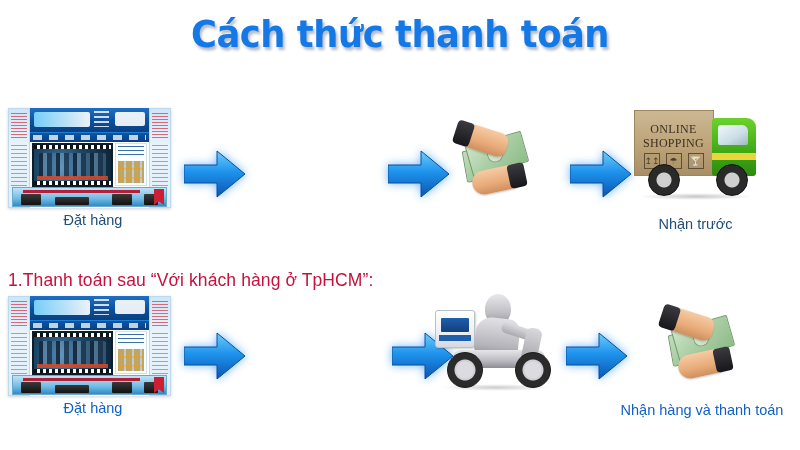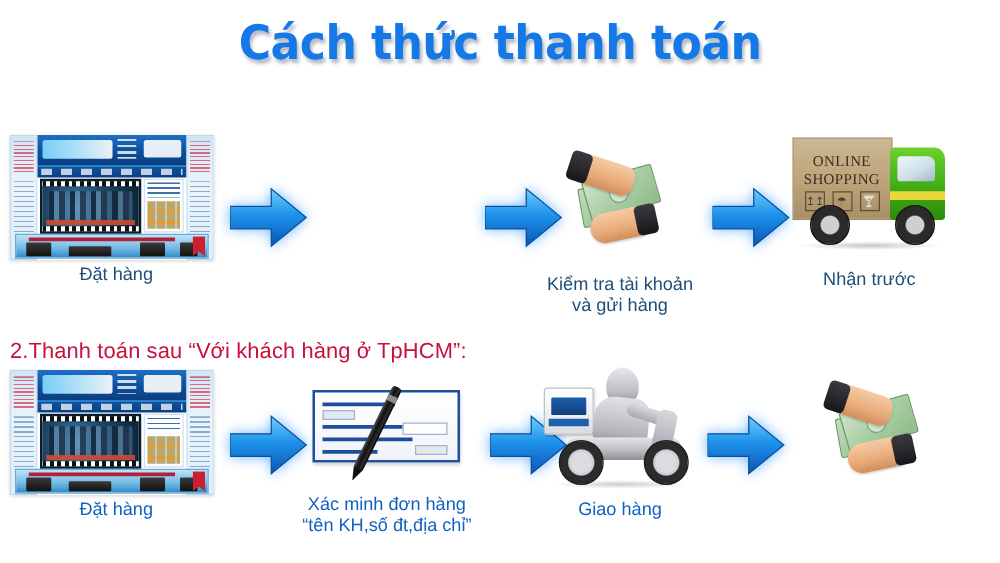--- a/index.html
+++ b/index.html
@@ -408,22 +408,20 @@
           <div class="bill bill2"></div>
           <div class="bill"></div>
           <div class="hand top">
               <span class="cuff"></span>
             </div>
           <div class="hand bot">
               <span class="cuff"></span>
             </div>
         </div>
       </div>
-      <div class="cap">Kiểm tra tài khoản
-và gửi hàng</div>
     </div>
 
     <div class="arrow" style="left:570px;top:38px;">
       <svg viewBox="0 0 62 56">
           <path d="M0 19 H33 V5 L61 28 L33 51 V37 H0 Z" fill="url(#ag1)" stroke="#0A4E9E" stroke-width="1"></path>
         </svg>
     </div>
 
     <div class="step" style="left:608px;top:-4px;width:175px;">
       <div class="art" style="height:108px;">
@@ -443,21 +441,21 @@
             </div>
           <div class="wheel w1"></div>
             <div class="wheel w2"></div>
           <div class="shadow"></div>
         </div>
       </div>
       <div class="cap">Nhận trước</div>
     </div>
   </div>
 
-  <div class="sec-head" id="sec2">2.Thanh toán sau “Với khách hàng ở TpHCM”:</div>
+  <div class="sec-head" id="sec2">1.Thanh toán sau “Với khách hàng ở TpHCM”:</div>
 
   <div class="row" id="row2">
 
     <div class="step" style="left:8px;top:0;width:170px;">
       <div class="art">
         <div class="site">
           <div class="sideL"></div>
             <div class="sideR"></div>
           <div class="inner">
             <div class="hdr">
@@ -489,38 +487,20 @@
       </div>
       <div class="cap">Đặt hàng</div>
     </div>
 
     <div class="arrow" style="left:184px;top:32px;">
       <svg viewBox="0 0 62 56">
           <path d="M0 19 H33 V5 L61 28 L33 51 V37 H0 Z" fill="url(#ag1)" stroke="#0A4E9E" stroke-width="1"></path>
         </svg>
     </div>
 
-    <div class="step" style="left:222px;top:8px;width:175px;">
-      <div class="art" style="height:88px;">
-        <div class="check" style="margin:0 auto;">
-          <div class="paper">
-            <span class="bar b1"></span>
-              <span class="bar b2"></span>
-            <span class="bar b3"></span>
-              <span class="bar b4"></span>
-            <span class="fld f1"></span>
-              <span class="fld f2"></span>
-              <span class="fld f3"></span>
-          </div>
-          <div class="pen"></div>
-        </div>
-      </div>
-      <div class="cap">Xác minh đơn hàng
-“tên KH,số đt,địa chỉ”</div>
-    </div>
 
     <div class="arrow" style="left:392px;top:32px;">
       <svg viewBox="0 0 62 56">
           <path d="M0 19 H33 V5 L61 28 L33 51 V37 H0 Z" fill="url(#ag1)" stroke="#0A4E9E" stroke-width="1"></path>
         </svg>
     </div>
 
     <div class="step" style="left:420px;top:-4px;width:152px;">
       <div class="art" style="height:104px;">
         <div class="scoot" style="margin:0 auto;">
@@ -531,21 +511,20 @@
           <div class="head"></div>
           <div class="body"></div>
           <div class="arm"></div>
           <div class="deck"></div>
           <div class="front"></div>
           <div class="wheel w1"></div>
             <div class="wheel w2"></div>
           <div class="shadow"></div>
         </div>
       </div>
-      <div class="cap">Giao hàng</div>
     </div>
 
     <div class="arrow" style="left:566px;top:32px;">
       <svg viewBox="0 0 62 56">
           <path d="M0 19 H33 V5 L61 28 L33 51 V37 H0 Z" fill="url(#ag1)" stroke="#0A4E9E" stroke-width="1"></path>
         </svg>
     </div>
 
     <div class="step" style="left:608px;top:2px;width:188px;">
       <div class="art" style="height:94px;">
@@ -553,16 +532,17 @@
           <div class="bill bill2"></div>
           <div class="bill"></div>
           <div class="hand top">
               <span class="cuff"></span>
             </div>
           <div class="hand bot">
               <span class="cuff"></span>
             </div>
         </div>
       </div>
+      <div class="cap">Nhận hàng và thanh toán</div>
     </div>
   </div>
 
 </div>
 
 </body></html>

